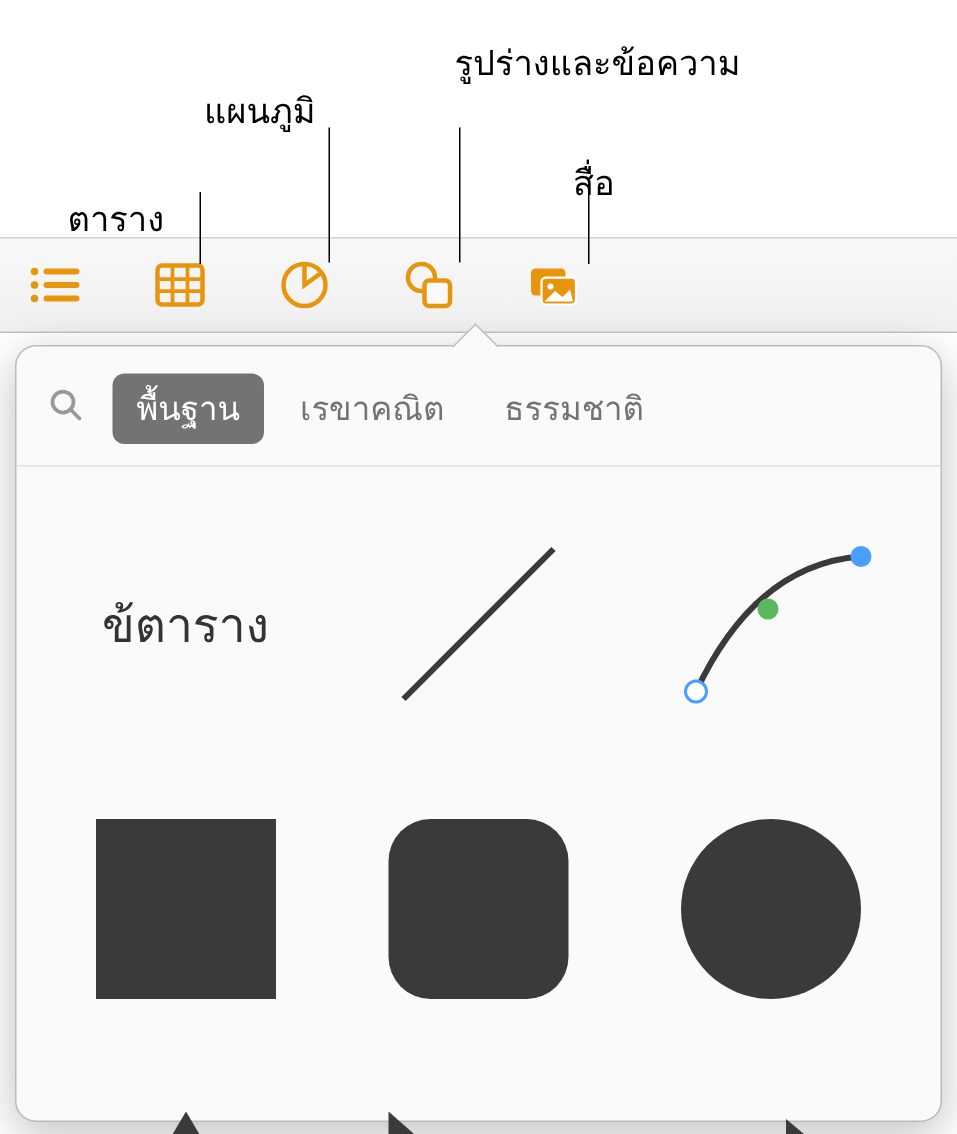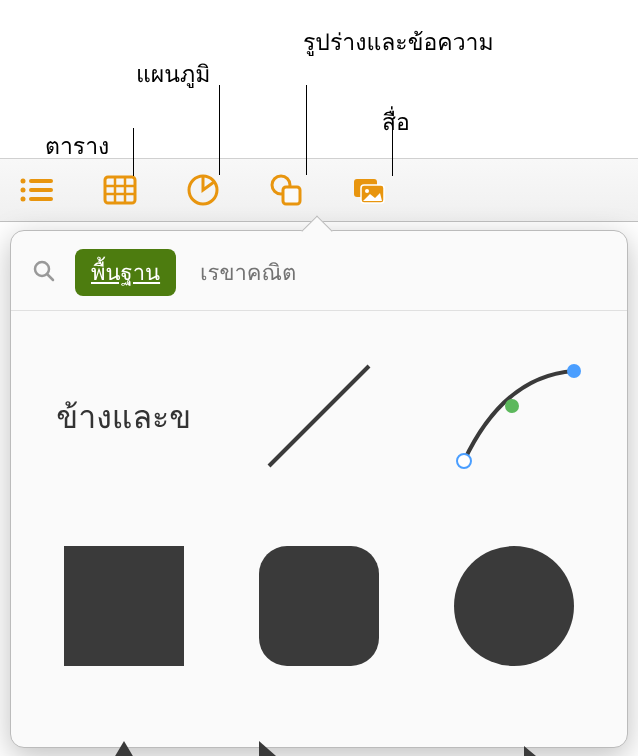--- a/index.html
+++ b/index.html
@@ -101,23 +101,22 @@
     }
     .category-tab {
       font-size: 22px;
       padding: 6px 16px;
       border-radius: 8px;
       color: #737373;
       cursor: pointer;
       white-space: nowrap;
     }
     .category-tab.active {
-      background: #4d7c0f;
+      background: #737373;
       color: #fff;
-      text-decoration: underline;
     }
     
     
     .shapes-grid {
       display: grid;
       grid-template-columns: repeat(3, 1fr);
       grid-auto-rows: 170px;
       padding: 20px 30px;
       gap: 20px 30px;
     }
@@ -200,26 +199,27 @@
 
   <div class="category-row">
     <span class="search-icon">
       <svg width="26" height="26" viewBox="0 0 26 26">
         <circle cx="11" cy="11" r="7" fill="none" stroke="#999" stroke-width="2.5"></circle>
         <line x1="16" y1="16" x2="22" y2="22" stroke="#999" stroke-width="2.5" stroke-linecap="round"></line>
       </svg>
     </span>
     <div class="category-tab active">พื้นฐาน</div>
     <div class="category-tab">เรขาคณิต</div>
+    <div class="category-tab">ธรรมชาติ</div>
   </div>
 
   <div class="shapes-grid">
 
     <div class="shape-cell">
-      <span class="shape-text">ข้างและข</span>
+      <span class="shape-text">ข้ตาราง</span>
     </div>
     <div class="shape-cell">
       <svg width="140" height="140" viewBox="0 0 140 140">
         <line x1="20" y1="120" x2="120" y2="20" stroke="#3a3a3a" stroke-width="4"></line>
       </svg>
     </div>
     <div class="shape-cell">
       <svg width="140" height="140" viewBox="0 0 140 140">
         <path d="M20 115 Q 60 30 130 25" fill="none" stroke="#3a3a3a" stroke-width="4"></path>
         <circle cx="20" cy="115" r="7" fill="#fff" stroke="#4a9eff" stroke-width="2"></circle>

